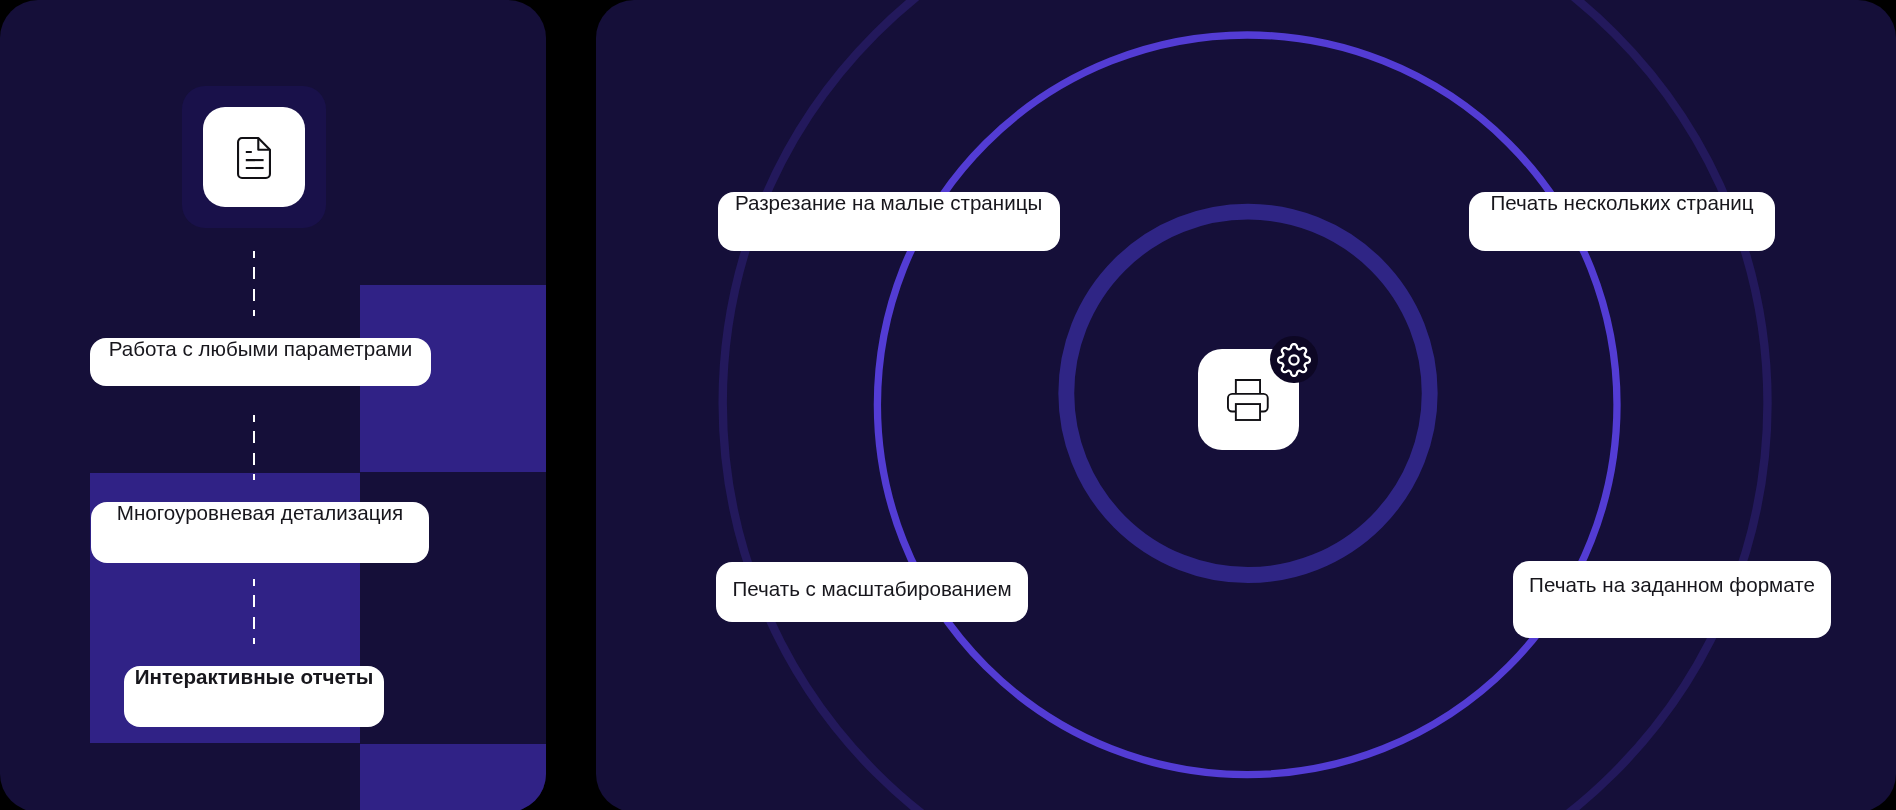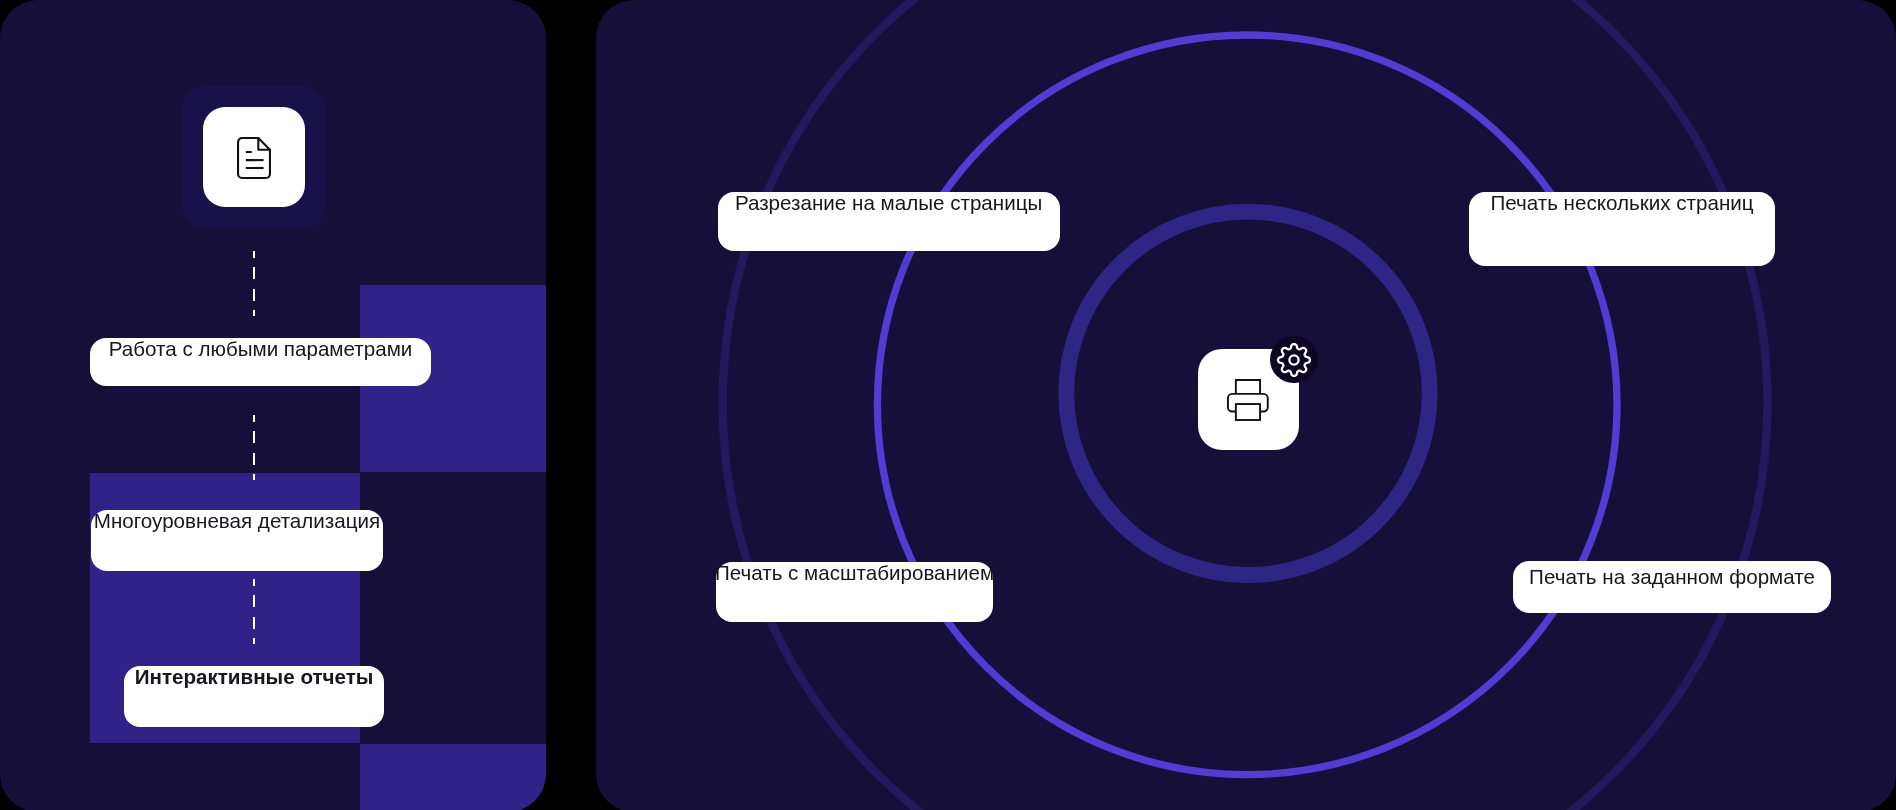--- a/index.html
+++ b/index.html
@@ -49,21 +49,21 @@
       </div>
     </div>
 
     <div class="dash" style="left:252.7px;top:251.3px;height:65px;"></div>
     <div class="dash" style="left:252.7px;top:415.3px;height:65px;"></div>
     <div class="dash" style="left:252.7px;top:579.3px;height:65px;"></div>
 
     <div class="pill" style="left:90px;top:337.5px;width:341px;height:48px;padding:0 20px;">
       <span>Работа с любыми параметрами</span>
     </div>
-    <div class="pill" style="left:91px;top:502px;width:292px;height:60.5px;padding:0 20px;margin-top:8px;">
+    <div class="pill" style="left:91px;top:502px;width:338px;height:60.5px;padding:0 20px;">
       <span>Многоуровневая детализация</span>
     </div>
     <div class="pill" style="left:124px;top:665.8px;width:260px;height:61px;padding:0 20px;font-weight:bold;">
       <span>Интерактивные отчеты</span>
     </div>
   </div>
 
   <div class="panel" id="panel-right">
 
     <svg class="rings" width="1300" height="812" viewBox="0 0 1300 812" style="position:absolute;left:0;top:0">
@@ -83,24 +83,24 @@
     <div class="gearbadge" style="left:674.2px;top:336.1px;width:47.4px;height:47.4px;">
       <svg width="34" height="34" viewBox="0 0 34 34" fill="none" style="display:block">
         <path d="M14.03 4.14A2.974 2.974 0 1 1 19.97 4.14A2.50 2.50 0 0 0 23.99 5.81A2.974 2.974 0 1 1 28.19 10.01A2.50 2.50 0 0 0 29.86 14.03A2.974 2.974 0 1 1 29.86 19.97A2.50 2.50 0 0 0 28.19 23.99A2.974 2.974 0 1 1 23.99 28.19A2.50 2.50 0 0 0 19.97 29.86A2.974 2.974 0 1 1 14.03 29.86A2.50 2.50 0 0 0 10.01 28.19A2.974 2.974 0 1 1 5.81 23.99A2.50 2.50 0 0 0 4.14 19.97A2.974 2.974 0 1 1 4.14 14.03A2.50 2.50 0 0 0 5.81 10.01A2.974 2.974 0 1 1 10.01 5.81A2.50 2.50 0 0 0 14.03 4.14Z" stroke="var(--badge-icon)" stroke-width="2.3"></path>
         <circle cx="17" cy="17" r="4.6" stroke="var(--badge-icon)" stroke-width="2.3"></circle>
       </svg>
     </div>
 
     <div class="pill" style="left:121.6px;top:192px;width:342px;height:59px;padding:0 20px;">
       <span>Разрезание на малые страницы</span>
     </div>
-    <div class="pill" style="left:873px;top:192px;width:306px;height:74px;padding:0 20px;">
+    <div class="pill" style="left:873px;top:192px;width:306px;height:59px;padding:0 20px;">
       <span>Печать нескольких страниц</span>
     </div>
-    <div class="pill" style="left:120px;top:561.6px;width:277px;height:60px;padding:0 20px;">
+    <div class="pill" style="left:120px;top:561.6px;width:312px;height:60px;padding:16px 20px;">
       <span>Печать с масштабированием</span>
     </div>
-    <div class="pill" style="left:917px;top:561.4px;width:318px;height:52px;padding:4px 20px;">
+    <div class="pill" style="left:917px;top:561.4px;width:318px;height:77px;padding:12px 20px;">
       <span>Печать на заданном формате</span>
     </div>
   </div>
 
 </div>
 
 </body></html>

